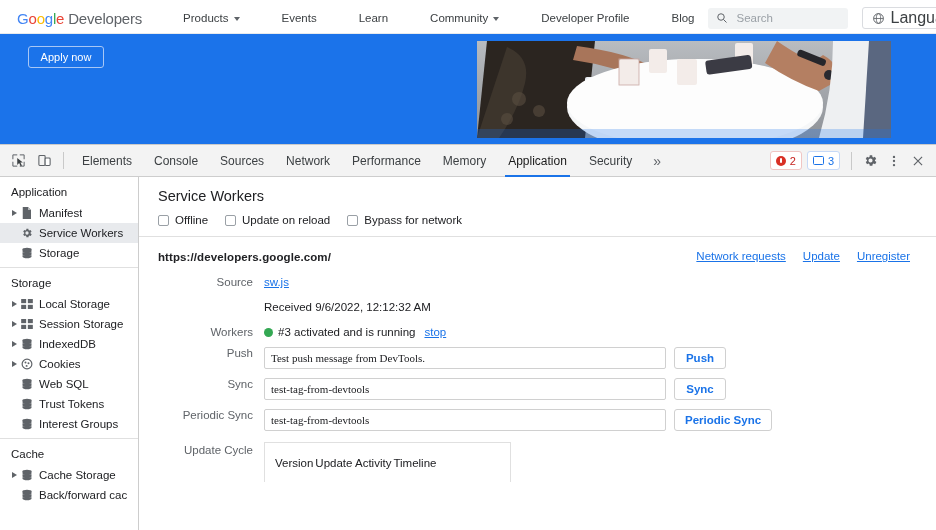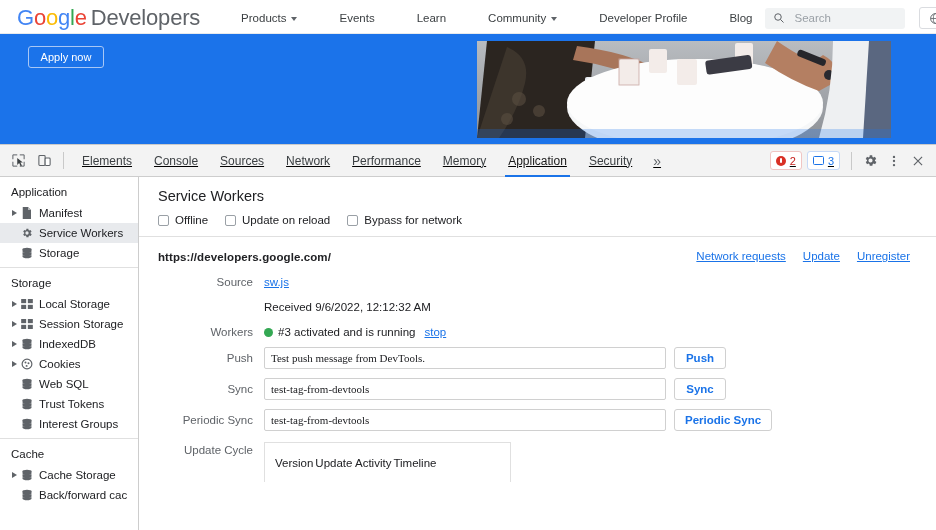--- a/index.html
+++ b/index.html
@@ -23,21 +23,21 @@
   #site-nav {
     position: absolute; left: 0; top: 3px;
     width: 936px; height: 31px;
     background: #fff;
     display: flex;
     align-items: center;
     border-bottom: 1px solid #e8eaed;
   }
   .gd-logo {
     margin-left: 17px;
-    font-size: 22px;
+    font-size: 15px;
     letter-spacing: -0.2px;
     white-space: nowrap;
     font-family: "Liberation Sans", sans-serif;
   }
   .gd-logo .g1 { color:#4285F4; }
   .gd-logo .o1 { color:#EA4335; }
   .gd-logo .o2 { color:#FBBC05; }
   .gd-logo .g2 { color:#4285F4; }
   .gd-logo .l1 { color:#34A853; }
   .gd-logo .e1 { color:#EA4335; }
@@ -148,21 +148,20 @@
     font-family:"Liberation Sans", sans-serif;
   }
 
   
   #dt-toolbar {
     position:relative;
     height:32px;
     display:flex; align-items:center;
     border-bottom:1px solid #cdcdcd;
     background:#f3f3f3;
-    text-decoration:underline;
   }
   .dt-icon-btn {
     width:24px;height:24px;
     display:flex;align-items:center;justify-content:center;
     cursor:pointer;border-radius:2px;
   }
   #dt-inspect { margin-left:6px; }
   #dt-device { margin-left:2px; }
   .dt-sep {
     width:1px;height:17px;background:#c9c9c9;margin:0 7px;
@@ -332,21 +331,21 @@
     height:22px;
     min-width:52px;
     border:1px solid #d0d0d0; border-radius:3px;
     background:#fff;
     color:#1a73e8;
     font-size:11.5px; font-weight:bold;
     font-family:"Liberation Sans", sans-serif;
     cursor:pointer;
     padding:0 10px;
   }
-  .sw-row.compact { margin-top:9px; align-items:center; }
+  .sw-row.compact { margin-top:9px; align-items:flex-start; }
   .sw-row.compact .sw-lab { padding-top:0; }
 
   #update-cycle-box {
     border:1px solid #e0e0e0;
     border-bottom:none;
     width:247px;
     height:40px;
     background:#fff;
     display:flex; align-items:center;
     padding-left:10px;

